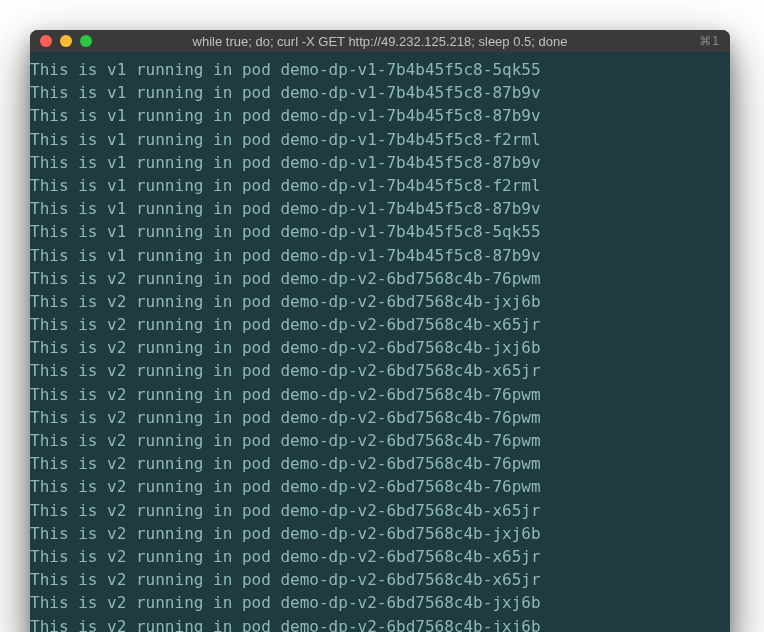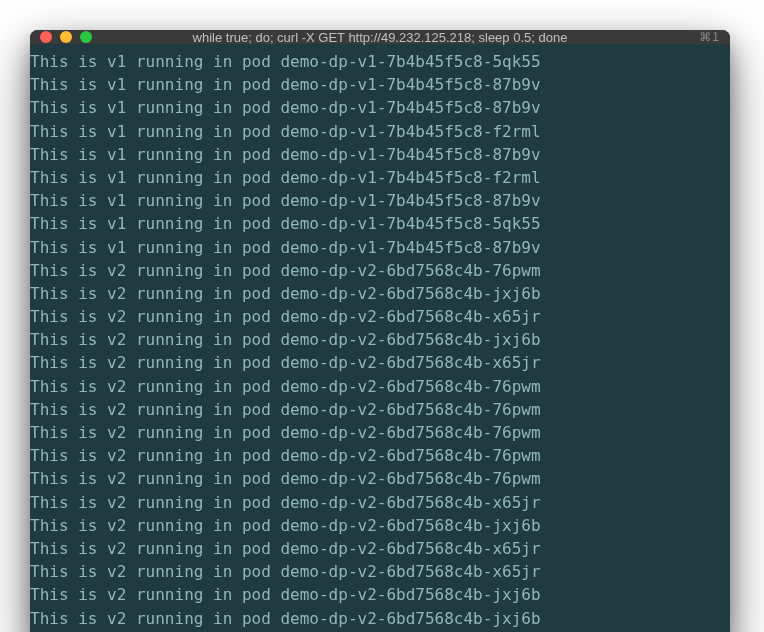--- a/index.html
+++ b/index.html
@@ -14,21 +14,21 @@
     }
     .terminal-window {
       width: 700px;
       background: #1f3a40;
       border-radius: 8px;
       overflow: hidden;
       box-shadow: 0 20px 50px rgba(0,0,0,0.5), 0 10px 20px rgba(0,0,0,0.3);
     }
     .titlebar {
       background: #3a3a3a;
-      height: 14px;
+      height: 22px;
       display: flex;
       align-items: center;
       padding: 0 10px;
       position: relative;
     }
     .traffic-lights {
       display: flex;
       gap: 8px;
       align-items: center;
     }

